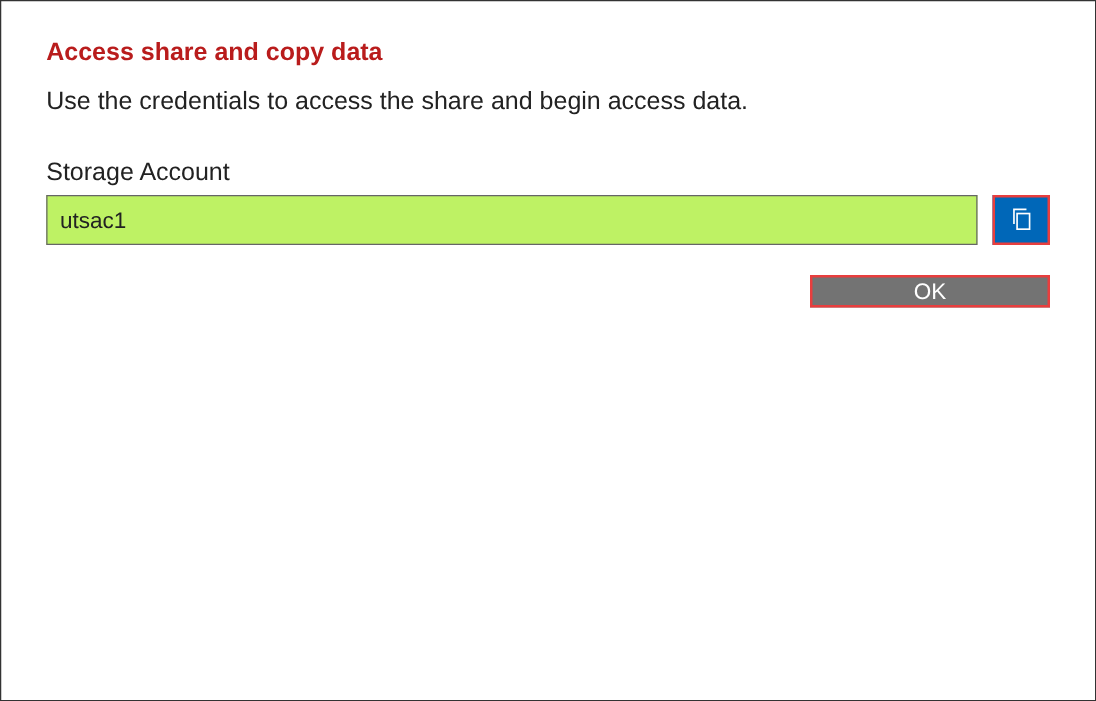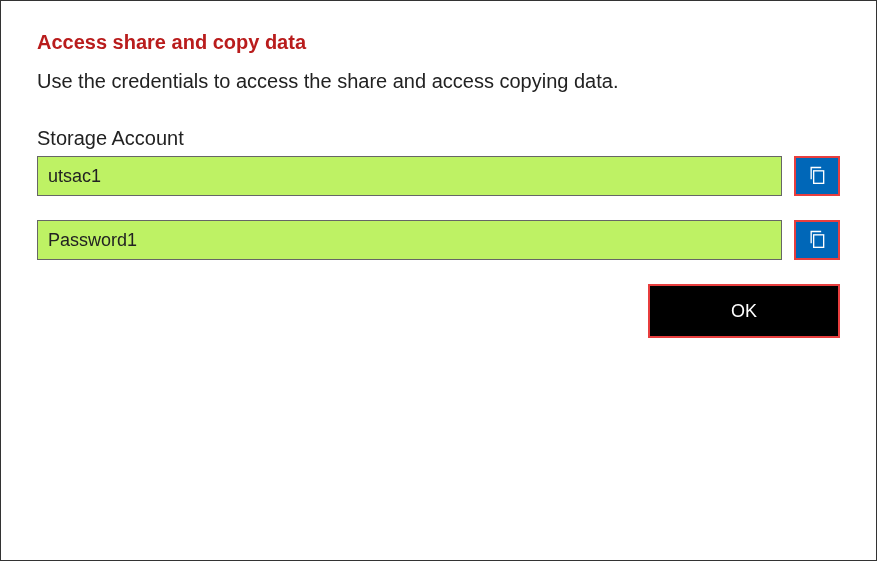--- a/index.html
+++ b/index.html
@@ -69,67 +69,56 @@
       width: 20px;
       height: 22px;
     }
     .button-row {
       display: flex;
       justify-content: flex-end;
       margin-top: 22px;
     }
     .ok-btn {
       width: 192px;
-      height: 54px;
-      background: #000000;
+      height: 26px;
+      background: #737373;
       border: 2px solid #e83e3e;
       color: #fff;
       font-size: 18px;
       font-family: inherit;
       font-weight: 400;
       cursor: pointer;
       display: flex;
       align-items: center;
       justify-content: center;
     }
   </style>
 </head>
 <body>
 
 <h1 class="title">Access share and copy data</h1>
 
-<p class="description">Use the credentials to access the share and access copying data.</p>
+<p class="description">Use the credentials to access the share and begin access data.</p>
 
 <div class="field-group">
   <label class="field-label">Storage Account</label>
   <div class="field-row">
     <input type="text" class="text-input" value="utsac1" style="">
     <button class="copy-btn">
       <span>
         <svg viewBox="0 0 24 24" fill="none" stroke="#fff" stroke-width="1.6">
           <rect x="8" y="7" width="12" height="15"></rect>
           <path d="M5 17 V3 H17"></path>
         </svg>
       </span>
     </button>
   </div>
 </div>
 
 <div class="field-group">
 </div>
 
 <div class="field-group">
-  <div class="field-row">
-    <input type="text" class="text-input" value="Password1" style="">
-    <button class="copy-btn">
-      <span>
-        <svg viewBox="0 0 24 24" fill="none" stroke="#fff" stroke-width="1.6">
-          <rect x="8" y="7" width="12" height="15"></rect>
-          <path d="M5 17 V3 H17"></path>
-        </svg>
-      </span>
-    </button>
-  </div>
 </div>
 
 <div class="button-row">
   <button class="ok-btn">OK</button>
 </div>
 
 </body></html>

